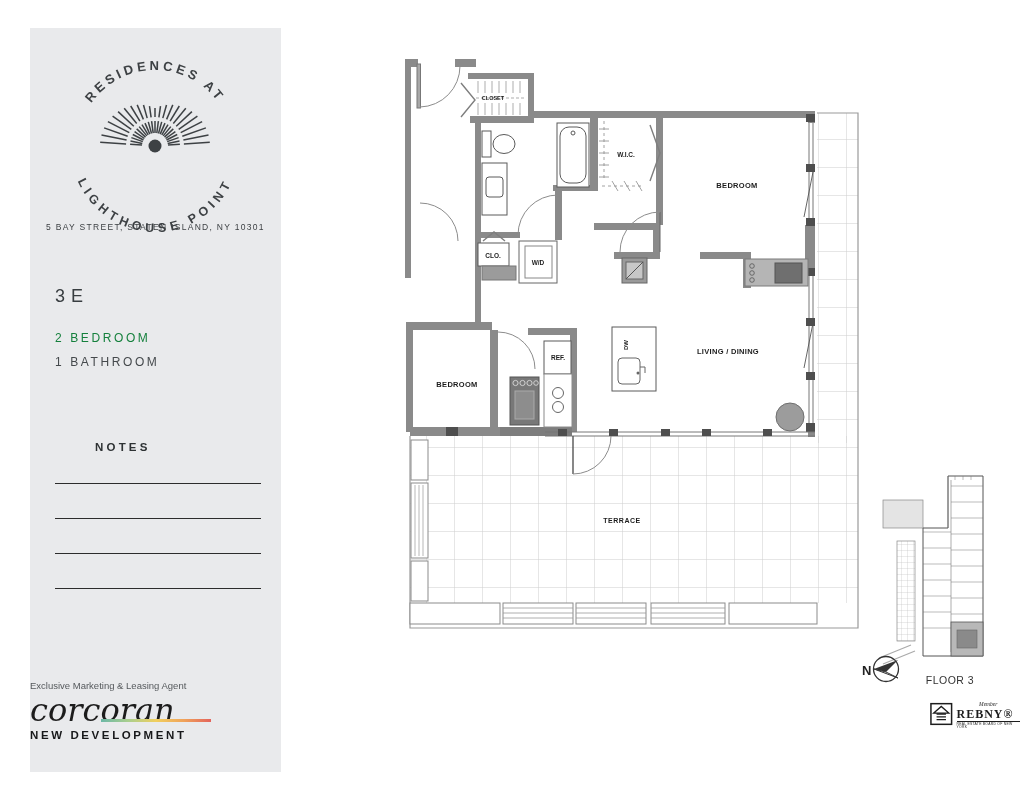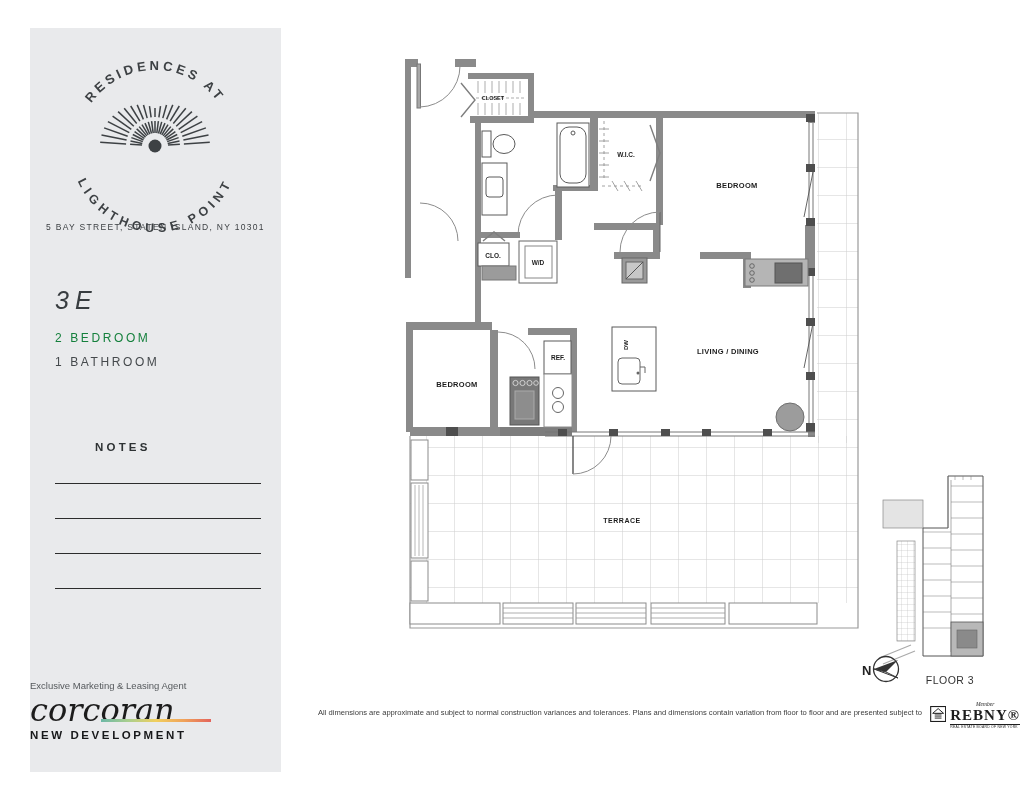--- a/index.html
+++ b/index.html
@@ -3,22 +3,22 @@
 <meta charset="utf-8">
 <style>
   html,body{margin:0;padding:0;background:#fff;}
   #canvas{position:relative;width:1035px;height:800px;background:#ffffff;overflow:hidden;
           font-family:"Liberation Sans",sans-serif;}
   
   .sidebar{position:absolute;left:30px;top:28px;width:251px;height:744px;background:#e9eaec;}
   .logo-svg{position:absolute;left:25px;top:20px;}
   .address{position:absolute;left:0;top:194px;width:100%;text-align:center;
            font-size:8.5px;letter-spacing:1.3px;color:#3d4144;font-weight:normal;}
-  .unit-number{position:absolute;left:25px;top:258px;font-size:25px;letter-spacing:6px;
-               color:#383d40;font-weight:500;font-style:italic;}
+  .unit-number{position:absolute;left:25px;top:258px;font-size:18px;letter-spacing:6px;
+               color:#383d40;font-weight:500;}
   .unit-line1{position:absolute;left:25px;top:303px;font-size:12px;letter-spacing:2.6px;color:#15803d;}
   .unit-line2{position:absolute;left:25px;top:327px;font-size:12px;letter-spacing:2.6px;color:#45494c;}
   .notes-label{position:absolute;left:25px;top:413px;font-size:11.5px;letter-spacing:3.2px;
                font-weight:bold;color:#2e3234;padding-left:40px;}
   .note-line{position:absolute;left:25px;width:206px;height:0;border-bottom:1.6px solid #2c2c2c;}
   .agent{position:absolute;left:0;width:100%;text-align:left;}
   .agent-tagline{top:652px;font-size:9.5px;color:#55595c;}
   .agent-brand{top:663px;font-size:32px;font-family:"DejaVu Serif","Liberation Serif",serif;
                font-style:italic;color:#1c1c1c;}
   .agent-gradient{position:absolute;left:71px;top:691px;width:110px;height:3px;}
@@ -26,21 +26,21 @@
   
   .plan-svg{position:absolute;left:398px;top:55px;}
   .keyplan-svg{position:absolute;left:853px;top:466px;}
   .plan-label{font-family:"Liberation Sans",sans-serif;font-weight:bold;fill:#1c1c1c;}
   
   .disclaimer{position:absolute;left:318px;top:707px;width:612px;font-size:7.6px;
               line-height:11.5px;color:#3c3c3c;}
   .rebny{position:absolute;left:930px;top:702px;width:90px;display:flex;gap:4px;align-items:flex-start;color:#1d1d1d;}
   .rebny-text{display:flex;flex-direction:column;line-height:1;}
   .rebny-member{font-size:5.5px;font-style:italic;font-family:"Liberation Serif",serif;align-self:center;}
-  .rebny-name{font-size:15px;font-family:"Liberation Serif",serif;font-weight:bold;letter-spacing:1px;
+  .rebny-name{font-size:12px;font-family:"Liberation Serif",serif;font-weight:bold;letter-spacing:1px;
               border-bottom:0.8px solid #1d1d1d;padding-bottom:1px;}
   .rebny-sub{font-size:3.4px;letter-spacing:0.25px;margin-top:1px;}
 </style>
 </head>
 <body>
 
 <div id="canvas">
 
   <div class="sidebar">
 
@@ -337,21 +337,21 @@
     <g>
       <circle cx="33" cy="203" r="12.5" fill="none" stroke="#333" stroke-width="1.3"></circle>
       <polygon points="21,203 45,194 33,206" fill="#333"></polygon>
       <polygon points="21,203 33,206 45,212" fill="#fff" stroke="#333" stroke-width="1"></polygon>
     </g>
     <text x="9" y="209" font-size="13" font-weight="bold" fill="#222">N</text>
     <text x="97" y="218" font-size="10.5" letter-spacing="0.5" fill="#333" text-anchor="middle">FLOOR 3</text>
   </svg>
 
   <div class="disclaimer">
-    <span>All dimensions are approximate and subject to normal construction variances and tolerances. Plans and dimensions contain variation from floor to floor and are presented subject to</span><br>
+    <br>
   </div>
 
   <div class="rebny">
     <svg width="24" height="24" viewBox="0 0 24 24">
       <rect x="1" y="1" width="22" height="22" fill="none" stroke="#1d1d1d" stroke-width="1.6"></rect>
       <polygon points="4,11 12,4 20,11" fill="none" stroke="#1d1d1d" stroke-width="1.4"></polygon>
       <path d="M7 12 h10 M7 15 h10 M7 18 h10" stroke="#1d1d1d" stroke-width="1.4"></path>
     </svg>
     <div class="rebny-text">
       <span class="rebny-member">Member</span>

